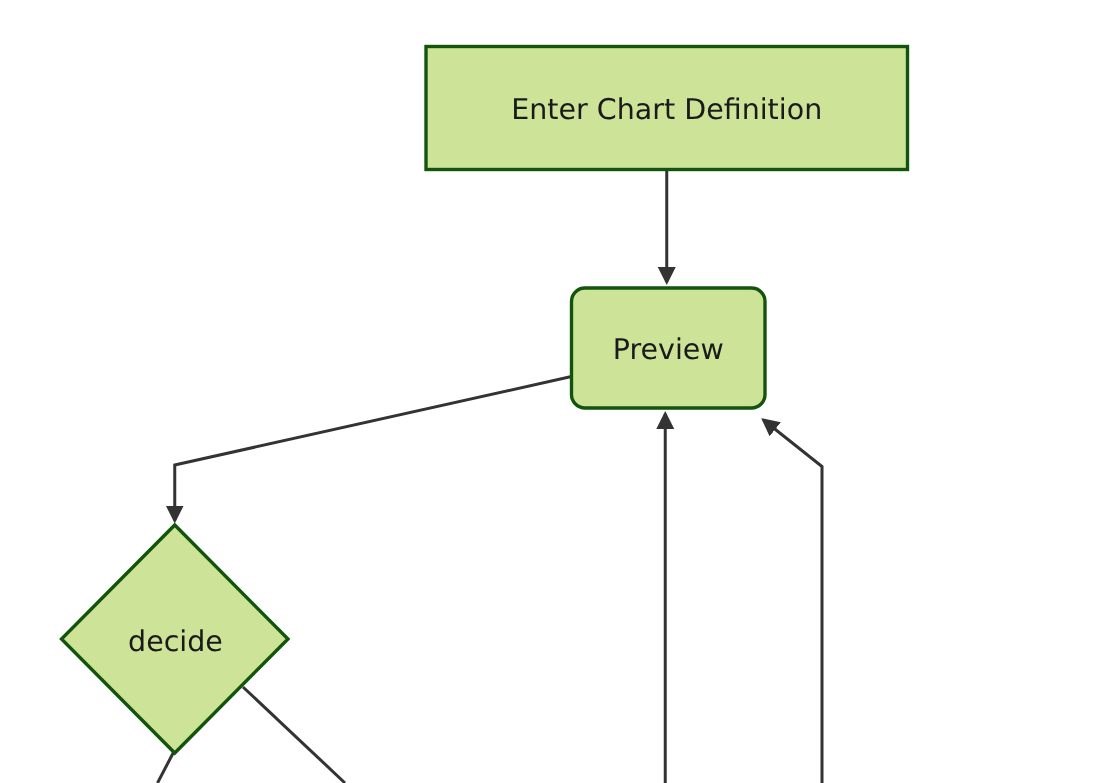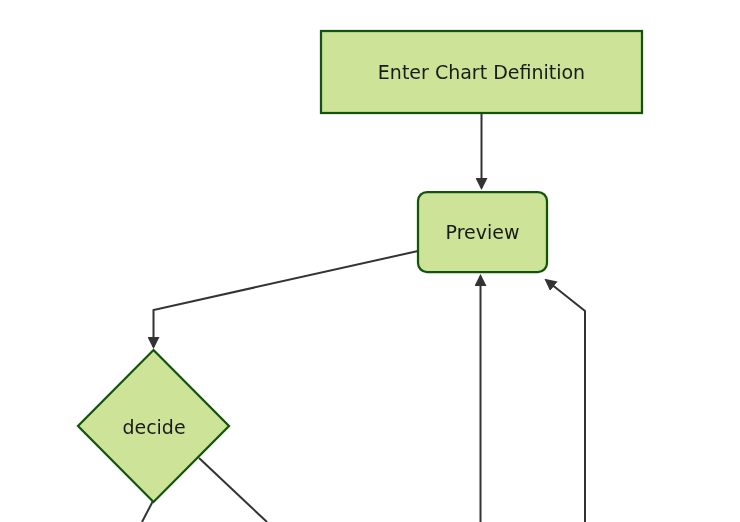--- a/index.html
+++ b/index.html
@@ -8,21 +8,20 @@
     width: 740px;
     height: 522px;
     background: var(--bg, #ffffff);
     overflow: hidden;
     font-family: "DejaVu Sans", sans-serif;
   }
   .canvas {
     position: relative;
     width: 644px;
     height: 522px;
-    padding-left: 37px;
   }
   svg { display: block; }
   .node-shape {
     fill: var(--node-fill, #cde498);
     stroke: var(--node-border, #13540c);
     stroke-width: 2.25px;
   }
   .edge-path {
     fill: none;
     stroke: var(--edge-line, #333333);

